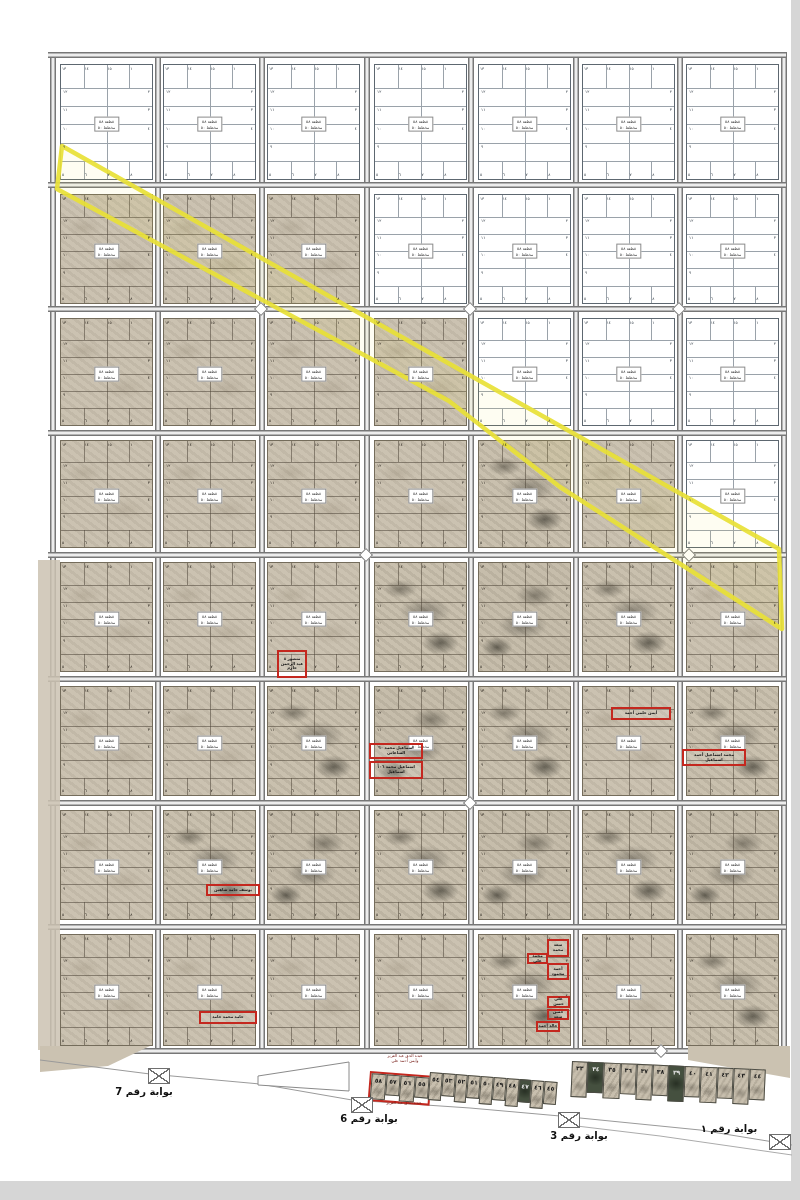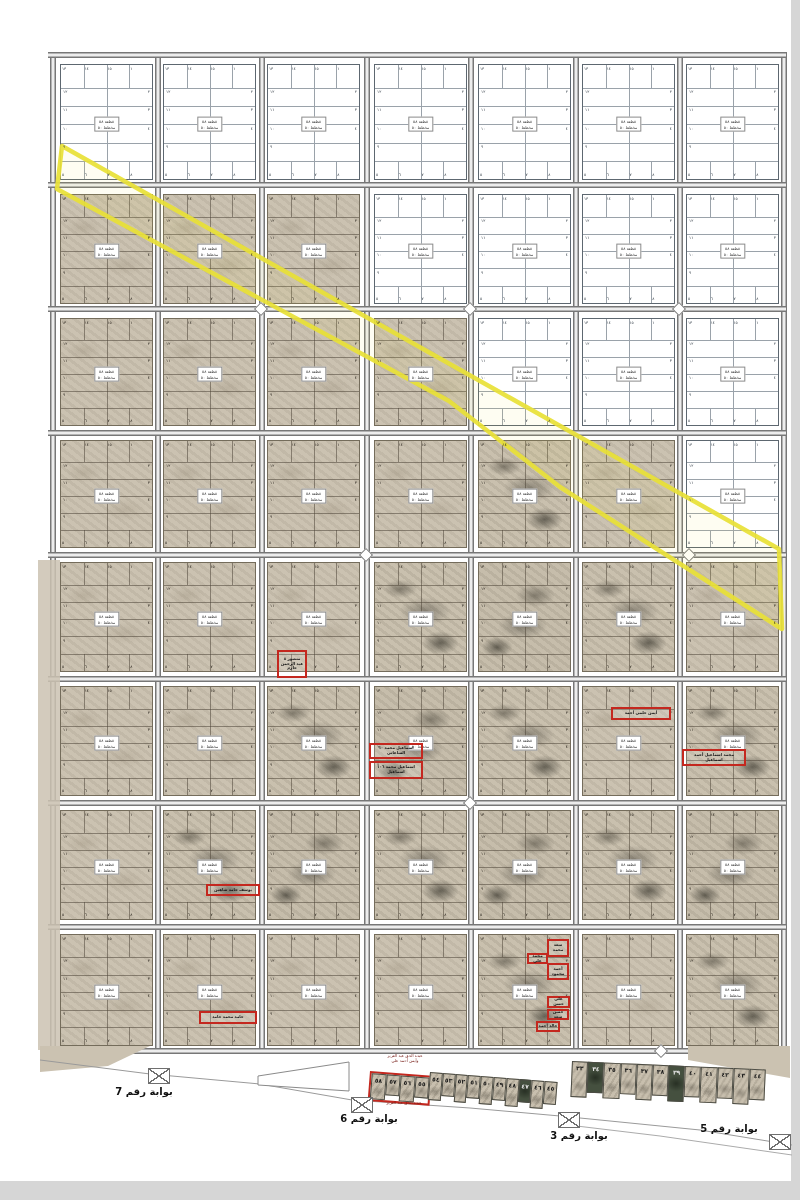--- a/index.html
+++ b/index.html
@@ -2006,21 +2006,21 @@
       <div class="tag" style="left: 536px; top: 1021px; width: 24px; height: 11px;">
         <span>خالد أحمد</span>
       </div>
       <div class="gate-ic" style="left: 148px; top: 1068px;"></div>
       <div class="gate-lb" style="left: 105px; top: 1086px;">بوابة رقم 7</div>
       <div class="gate-ic" style="left: 351px; top: 1097px;"></div>
       <div class="gate-lb" style="left: 330px; top: 1113px;">بوابة رقم 6</div>
       <div class="gate-ic" style="left: 558px; top: 1112px;"></div>
       <div class="gate-lb" style="left: 540px; top: 1130px;">بوابة رقم 3</div>
       <div class="gate-ic" style="left: 769px; top: 1134px;"></div>
-      <div class="gate-lb" style="left: 690px; top: 1123px;">بوابة رقم 5</div>
+      <div class="gate-lb" style="left: 690px; top: 1123px;">بوابة رقم ١</div>
       <div class="strip redgroup" style="left: 370px; top: 1071px; width: 58px; height: 26px; transform: rotate(4.5deg);">
         <div class="shop" style="height: 26px;">
           <span class="snum">٥٨</span>
         </div>
         <div class="shop" style="height: 21px;">
           <span class="snum">٥٧</span>
         </div>
         <div class="shop" style="height: 26px;">
           <span class="snum">٥٦</span>
         </div>

